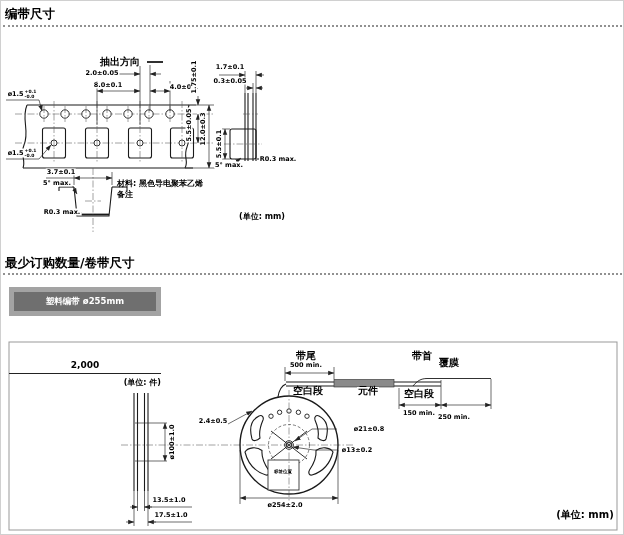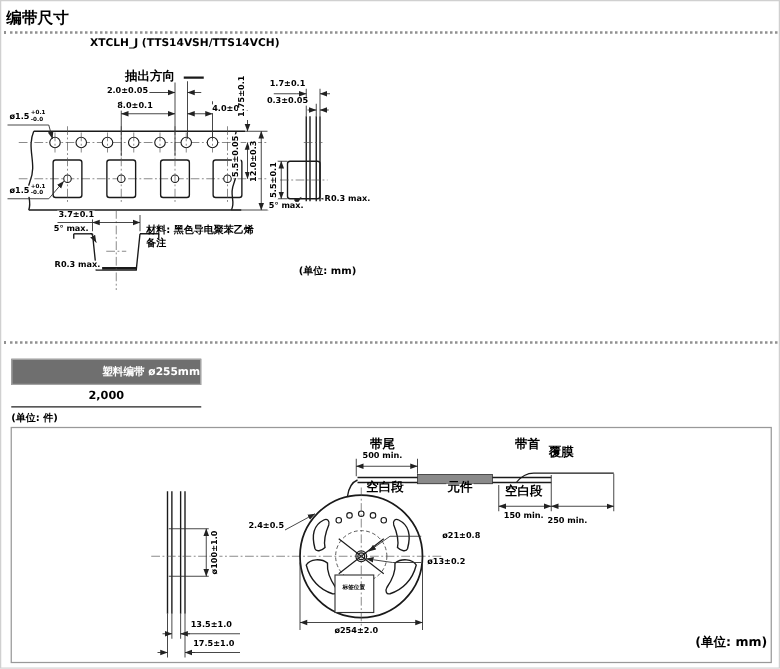--- a/index.html
+++ b/index.html
@@ -12,25 +12,25 @@
   .lbl{position:absolute;font:bold 6.5px "DejaVu Sans",sans-serif;color:#000;white-space:nowrap;
        transform:translate(-50%,-50%);background:#fff;padding:0 1px;line-height:7px;}
   .lbl.v{transform:translate(-50%,-50%) rotate(-90deg);}
   .lbl.cjk{font-size:10px;line-height:8px;}
   .lbl.tiny{font-size:4.5px;line-height:5px;background:transparent;}
   .txt{position:absolute;font:bold 8px "DejaVu Sans",sans-serif;color:#000;white-space:nowrap;}
   .tol{display:flex;align-items:center;}
   .stk{display:inline-flex;flex-direction:column;font-size:4.5px;line-height:4.5px;margin-left:1px;}
   .stk i{font-style:normal;}
   .otable{position:absolute;left:8px;top:286px;width:152px;}
-  .thead{background:#6f6f6f;color:#fff;text-align:right;font:bold 8.5px "DejaVu Sans",sans-serif;
-         padding:4px 0 3px;border:1px solid #a3a3a3;}
+  .thead{background:#6f6f6f;color:#fff;text-align:center;font:bold 8.5px "DejaVu Sans",sans-serif;
+         padding:4px 0 3px;border:5px solid #a3a3a3;}
   .tval{text-align:center;font:bold 9px "DejaVu Sans",sans-serif;color:#000;padding:4px 0 3px;
-        border-bottom:1.5px solid #222;}
-  .tunit{font:bold 8px "DejaVu Sans",sans-serif;color:#000;padding-top:3px;}
+        border-bottom:1.5px solid #222;margin-top:40px;}
+  .tunit{text-align:right;font:bold 8px "DejaVu Sans",sans-serif;color:#000;padding-top:3px;}
   
   .ol{stroke:#1a1a1a;stroke-width:1.1;fill:none;}
   .th{stroke:#1a1a1a;stroke-width:1.8;fill:none;}
   .dim{stroke:#2e2e2e;stroke-width:0.7;fill:none;}
   .cl{stroke:#555;stroke-width:0.55;stroke-dasharray:7 2 1.5 2;fill:none;}
   .dsh{stroke:#444;stroke-width:0.7;stroke-dasharray:3 2;fill:none;}
   .hole{fill:#fff;stroke:#1a1a1a;stroke-width:0.9;}
 </style>
 </head>
 <body>
@@ -232,22 +232,22 @@
         <line class="dim" x1="440" y1="379" x2="440" y2="408"></line>
         <line class="dim" x1="490" y1="378" x2="490" y2="408"></line>
         <line class="dim" x1="398" y1="404" x2="440" y2="404" marker-start="url(#aS)" marker-end="url(#aE)"></line>
         <line class="dim" x1="440" y1="404" x2="490" y2="404" marker-start="url(#aS)" marker-end="url(#aE)"></line>
       </g>
     </g>
   </svg>
 
   <div class="h1" style="left:4px;top:5px">编带尺寸</div>
   <div class="rule" style="top:24px"></div>
-  <div class="sub" style="left:71px;top:29px">XTCLH_J (TTS14VSH/TTS14VCH)</div>
-
+
+  <div class="h1" style="left:4px;top:254px">最少订购数量/卷带尺寸</div>
   <div class="rule" style="top:272px"></div>
 
   <div class="otable">
     <div class="thead">塑料编带 ø255mm</div>
     <div class="tval">2,000</div>
     <div class="tunit">(单位: 件)</div>
   </div>
 
   <div class="lbl cjk" style="left:119px;top:61px">抽出方向</div>
   <div class="lbl" style="left:101px;top:72px">2.0±0.05</div>

